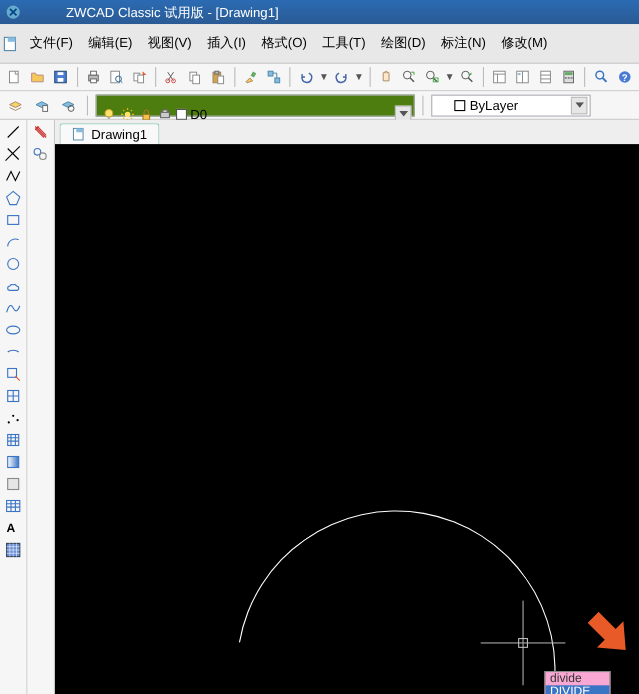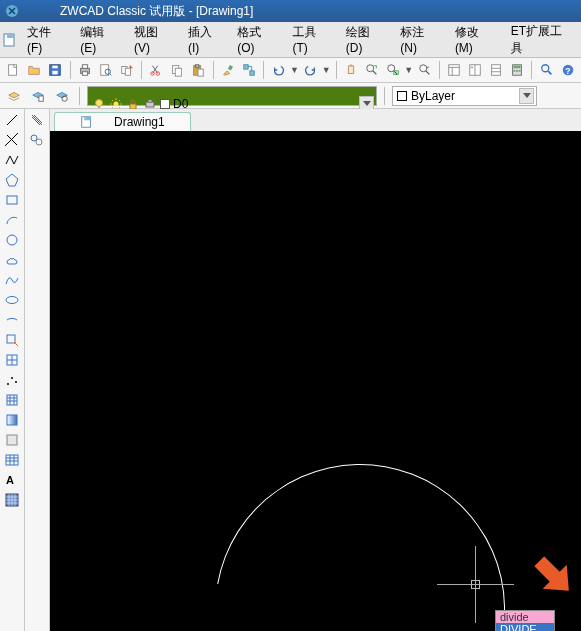--- a/index.html
+++ b/index.html
@@ -11,33 +11,33 @@
 .menubar { height:36px; background:#e8e8e8; display:flex; align-items:center; font-size:12px; border-bottom:1px solid #c0c0c0; }
 .menubar .mi { padding:0 7px; height:100%; display:flex; align-items:center; cursor:default; }
 
 .toolbar { background:#f6f6f6; border-bottom:1px solid #c8c8c8; display:flex; align-items:center; padding:2px 4px; gap:2px; flex-wrap:nowrap; }
 .tb-btn { width:20px; height:20px; display:inline-flex; align-items:center; justify-content:center; border:1px solid transparent; cursor:pointer; }
 .tb-sep { width:1px; height:18px; background:#bbb; margin:0 3px; }
 .tb-text { font-size:12px; }
 
 .layerbar { background:#f6f6f6; border-bottom:1px solid #c8c8c8; display:flex; align-items:center; padding:2px 4px; gap:4px; height:26px; }
 .layer-dd { width:290px; height:20px; border:1px solid #abadb3; background:#4d7c0f; font-size:12px; display:flex; align-items:center; justify-content:space-between; padding:16px 2px 0 4px; }
-.layer-dd2 { width:145px; height:20px; border:1px solid #abadb3; background:#fff; font-size:12px; display:flex; align-items:center; padding:0 2px 0 4px; }
+.layer-dd2 { width:145px; height:20px; border:1px solid #abadb3; background:#fff; font-size:12px; display:flex; align-items:center; padding:0 2px 0 20px; }
 .dd-arrow { width:15px; height:16px; background:#e6e6e6; border:1px solid #bbb; display:flex; align-items:center; justify-content:center; }
 .sq { width:10px; height:10px; border:1px solid #000; background:#fff; margin-right:4px; }
 
 .body-area { position:relative; height:561px; display:flex; }
 
 .vtool { width:25px; background:#f6f6f6; border-right:1px solid #c8c8c8; display:flex; flex-direction:column; align-items:center; padding:2px 0; gap:2px; }
 .vtool2 { width:25px; background:#f6f6f6; border-right:1px solid #c8c8c8; display:flex; flex-direction:column; align-items:center; padding:2px 0; gap:2px; }
 .vbtn { width:20px; height:18px; display:flex; align-items:center; justify-content:center; border:1px solid transparent; cursor:pointer; }
 
 .canvas-area { flex:1; background:#eee; position:relative; }
 .tab-bar { height:22px; display:flex; align-items:flex-end; padding-left:4px; }
-.tab { background:#f9f9f9; border:1px solid #9cb; border-bottom:none; padding:2px 25px; font-size:12px; display:flex; align-items:center; gap:20px; border-radius:3px 3px 0 0; }
+.tab { background:#f9f9f9; border:1px solid #9cb; border-bottom:none; padding:2px 10px; font-size:12px; display:flex; align-items:center; gap:4px; border-radius:3px 3px 0 0; }
 .tab-icon { width:14px; height:14px; }
 .canvas { position:absolute; left:0; top:22px; right:0; bottom:0; background:#000; }
 
 .arc { position:absolute; left:165px; top:333px; width:290px; height:290px; border:1px solid #fff; border-radius:50%; border-bottom-color:transparent; border-left-color:transparent; transform:rotate(-35deg); }
 
 .cross-h { position:absolute; top:453px; left:387px; width:77px; height:1px; background:#aaa; }
 .cross-v { position:absolute; top:415px; left:425px; width:1px; height:77px; background:#aaa; }
 .pickbox { position:absolute; top:449px; left:421px; width:9px; height:9px; border:1px solid #bbb; }
 
 .tooltip { position:absolute; top:479px; left:445px; background:#f9a8d4; border:1px solid #888; font-size:11px; min-width:60px; }
@@ -89,23 +89,20 @@
       <span>工具(T)</span>
     </div>
   <div class="mi">
       <span>绘图(D)</span>
     </div>
   <div class="mi">
       <span>标注(N)</span>
     </div>
   <div class="mi">
       <span>修改(M)</span>
-    </div>
-  <div class="mi">
-      <span>ET扩展工具</span>
     </div>
 </div>
 
 <div class="toolbar">
   <div class="tb-btn">
       <svg class="icon-svg" viewBox="0 0 16 16">
         <rect x="3" y="2" width="9" height="12" fill="#fff" stroke="#888"></rect>
         <path d="M9 2v3h3" fill="none" stroke="#888"></path>
       </svg>
     </div>

